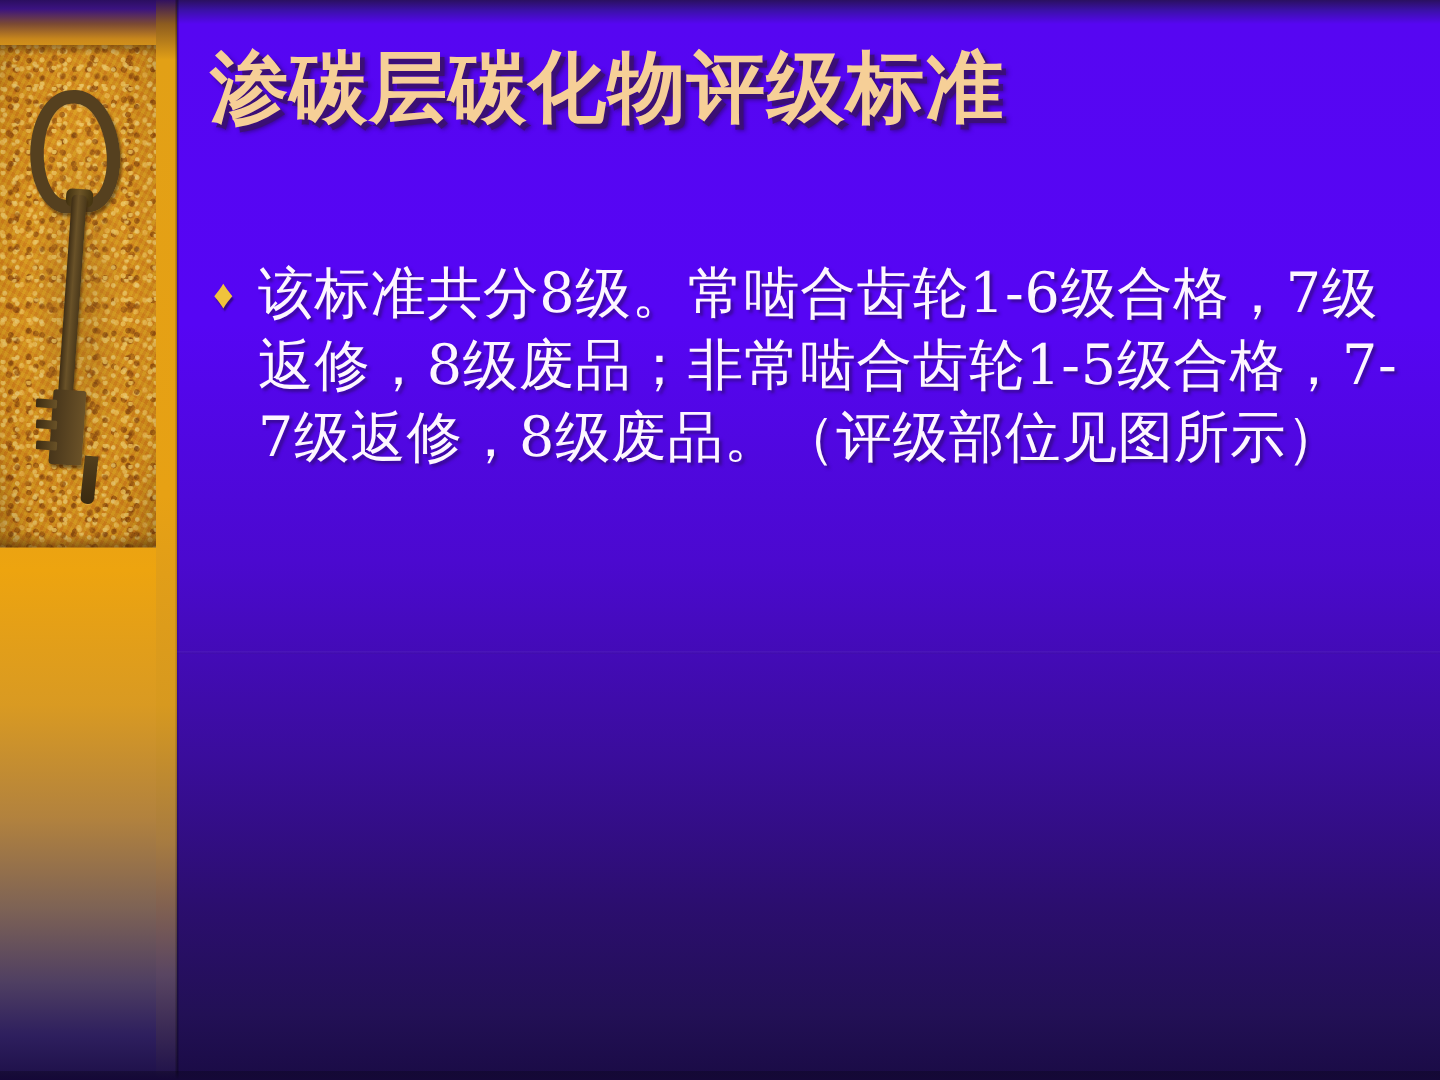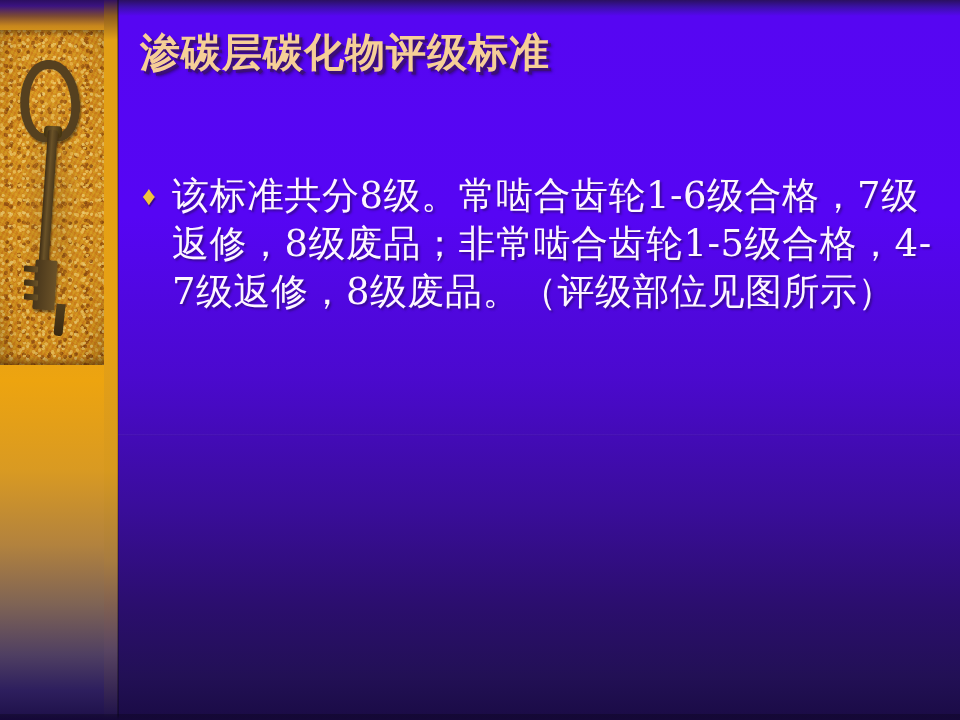--- a/index.html
+++ b/index.html
@@ -169,21 +169,21 @@
   #sidebar-divider {
     position:absolute; left:117px; top:0; width:2px; height:720px;
     background:linear-gradient(to bottom, rgba(0,0,0,.35), rgba(0,0,0,.15) 60%, rgba(0,0,0,.3));
   }
 
   
   #title {
     position:absolute; left:140px; top:30px; width:790px;
     font-family:"DejaVu Serif", serif;
     font-weight:bold;
-    font-size:40px;
+    font-size:52px;
     line-height:1.12;
     letter-spacing:1px;
     color:#f6cf97;
     text-shadow: 3px 3px 0 rgba(60,18,110,.85), 4px 4px 3px rgba(30,6,70,.55);
     white-space:nowrap;
   }
 
   
   #body-block {
     position:absolute; left:142px; top:172px; width:800px;
@@ -243,18 +243,18 @@
 
     <div id="sidebar-edge"></div>
   </div>
   <div id="sidebar-divider"></div>
 
   <div id="title">渗碳层碳化物评级标准</div>
 
   <div id="body-block">
     <div class="bullet-row">
       <span class="bullet-mark">♦</span>
-      <span class="bullet-text">该标准共分8级。常啮合齿轮1-6级合格，7级返修，8级废品；非常啮合齿轮1-5级合格，4-7级返修，8级废品。（评级部位见图所示）</span>
+      <span class="bullet-text">该标准共分8级。常啮合齿轮1-6级合格，7级返修，8级废品；非常啮合齿轮1-5级合格，7-7级返修，8级废品。（评级部位见图所示）</span>
     </div>
   </div>
 
   <div id="bg-bottom-edge"></div>
 </div>
 
 </body></html>

